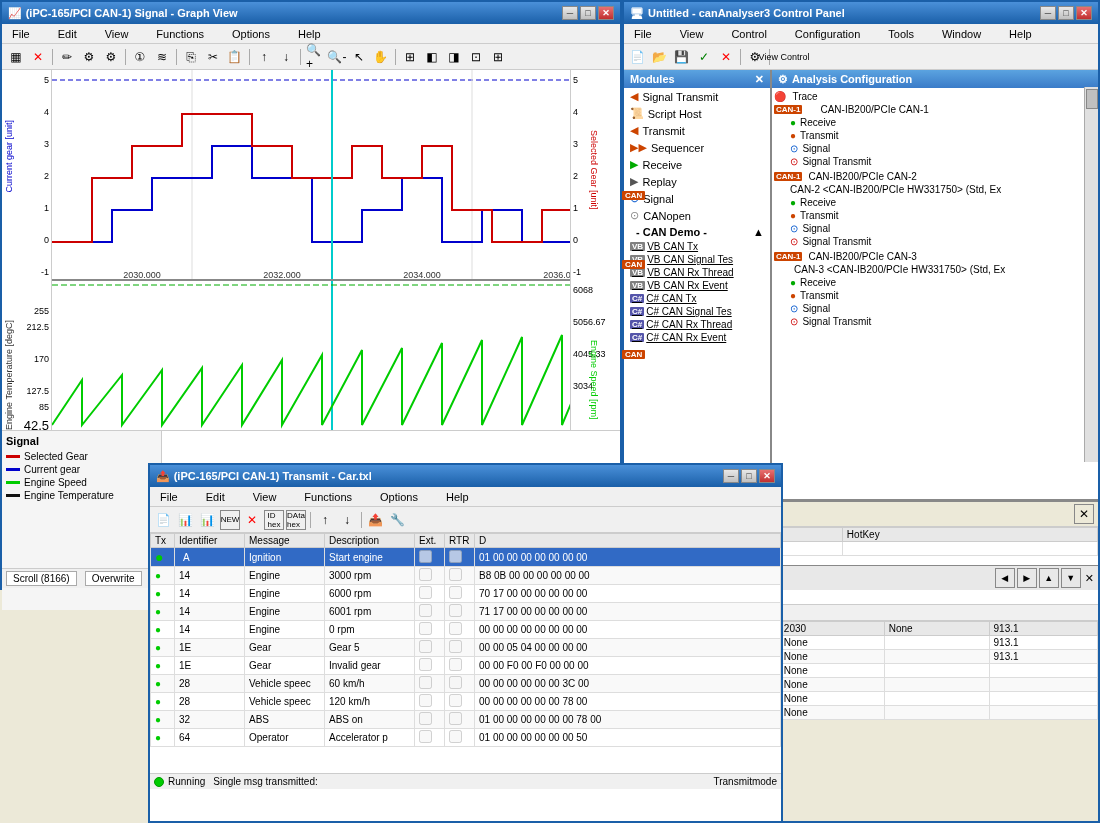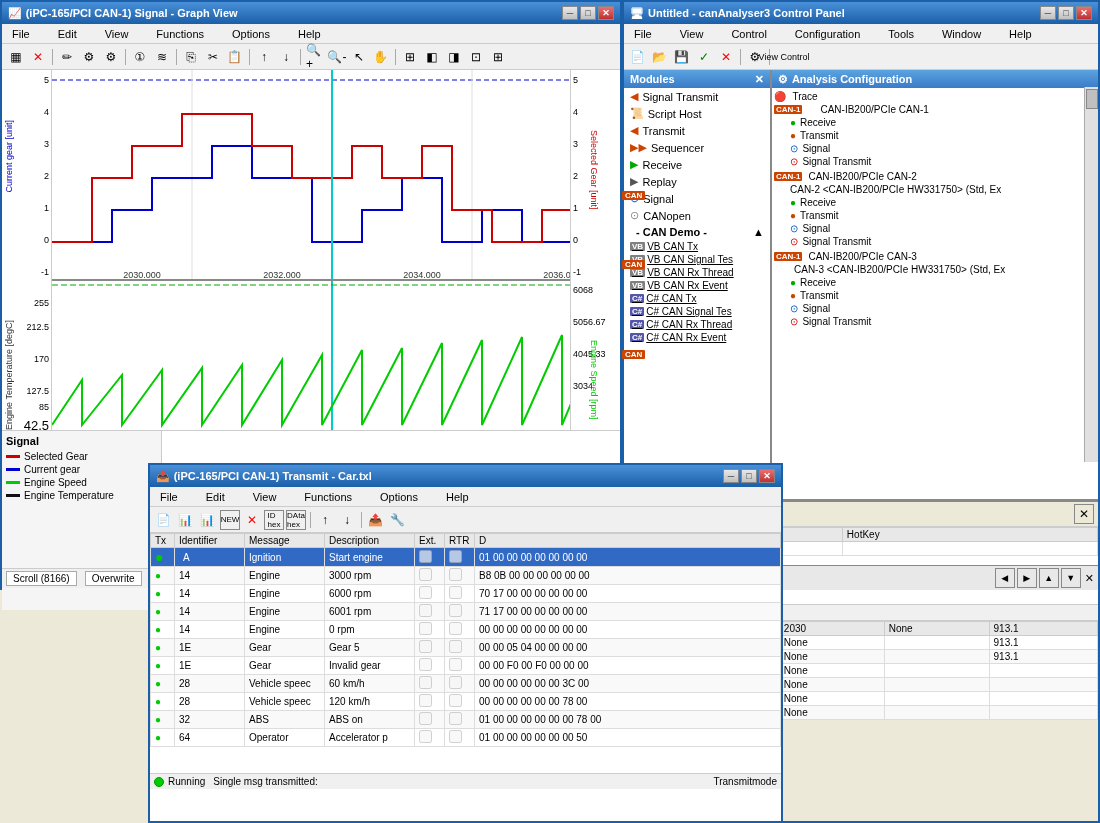--- a/index.html
+++ b/index.html
@@ -220,21 +220,21 @@
     <div style="width:28px; position:relative; border-right:1px solid #ccc;">
 
       <div style="position:absolute; top:5px; right:2px; font-size:9px;">5</div>
       <div style="position:absolute; top:37px; right:2px; font-size:9px;">4</div>
       <div style="position:absolute; top:69px; right:2px; font-size:9px;">3</div>
       <div style="position:absolute; top:101px; right:2px; font-size:9px;">2</div>
       <div style="position:absolute; top:133px; right:2px; font-size:9px;">1</div>
       <div style="position:absolute; top:165px; right:2px; font-size:9px;">0</div>
       <div style="position:absolute; top:197px; right:2px; font-size:9px;">-1</div>
 
-      <div style="position:absolute; top:228px; right:2px; font-size:9px;">255</div>
+      <div style="position:absolute; top:236px; right:2px; font-size:9px;">255</div>
       <div style="position:absolute; top:252px; right:2px; font-size:9px;">212.5</div>
       <div style="position:absolute; top:284px; right:2px; font-size:9px;">170</div>
       <div style="position:absolute; top:316px; right:2px; font-size:9px;">127.5</div>
       <div style="position:absolute; top:332px; right:2px; font-size:9px;">85</div>
       <div style="position:absolute; top:348px; right:2px; font-size:13px;">42.5</div>
     </div>
 
     <div style="flex:1; position:relative; background:white; overflow:hidden;">
       <svg width="560" height="360">
 

